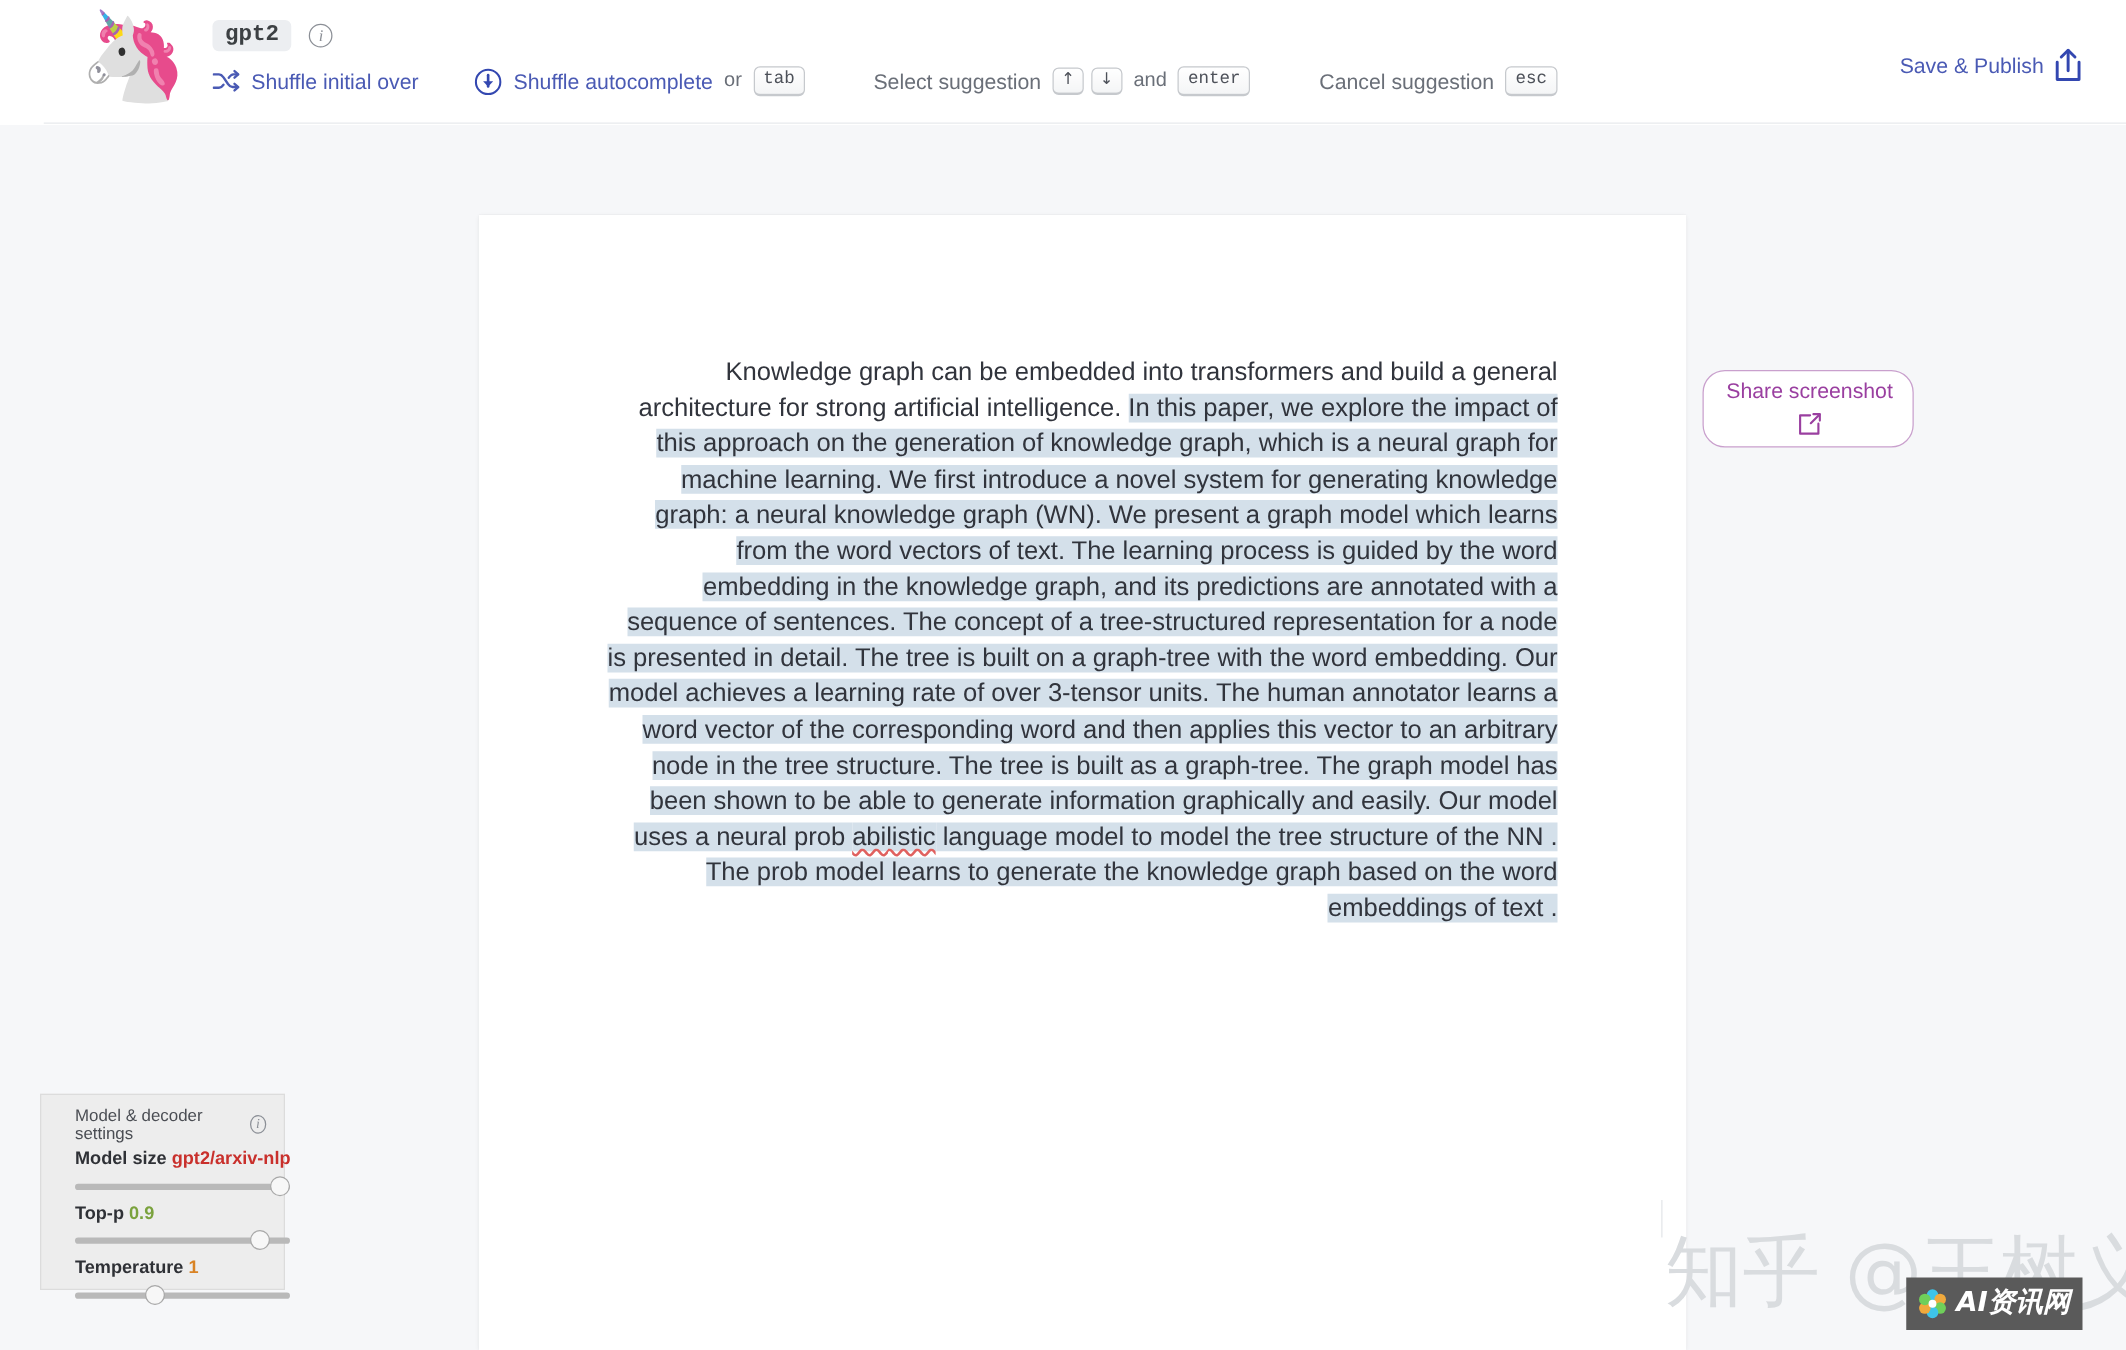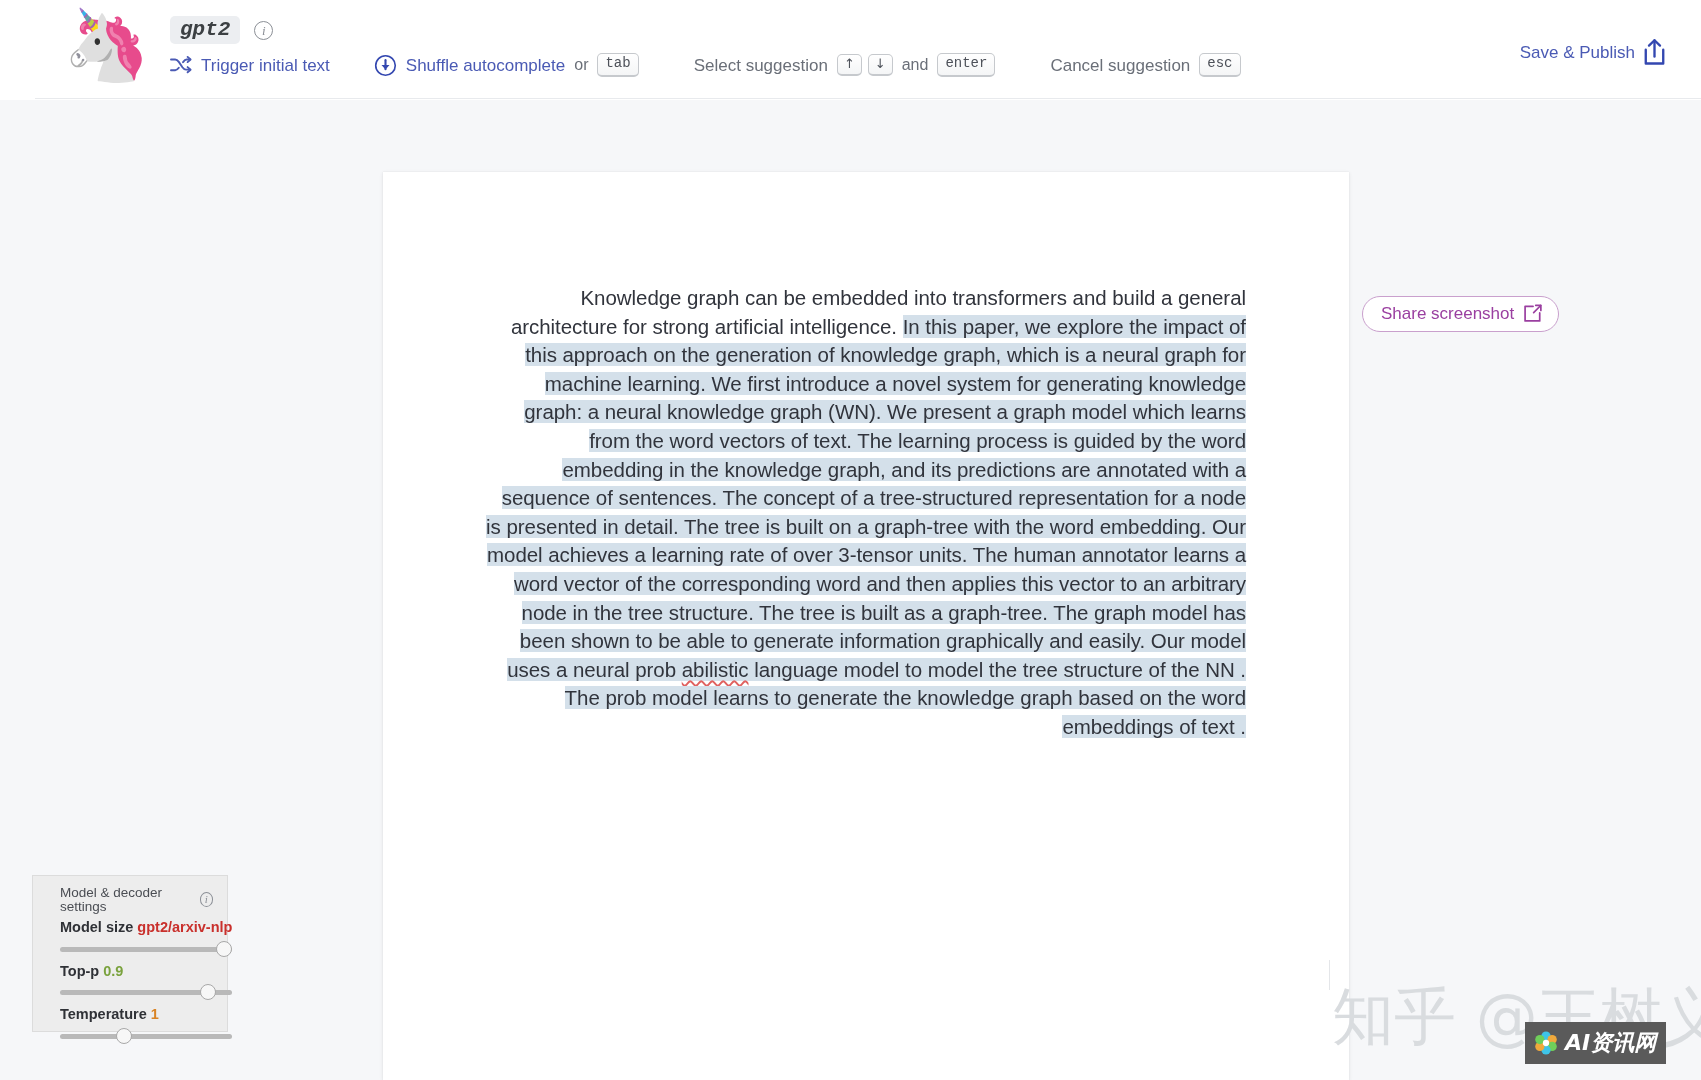--- a/index.html
+++ b/index.html
@@ -52,28 +52,27 @@
   }
   .app-title {
     font-size: 27px;
     font-weight: bold;
     color: #22242a;
     letter-spacing: -0.2px;
     white-space: nowrap;
   }
   .model-badge {
     font-family: "Liberation Mono", monospace;
-    font-size: 21px;
+    font-size: 18px;
     font-weight: bold;
     color: #3c4043;
     background: #eceef1;
     border-radius: 5px;
     padding: 3px 10px 4px 10px;
     line-height: 1;
-    font-style: italic;
   }
   .info-icon {
     width: 19px;
     height: 19px;
     border-radius: 50%;
     border: 1.5px solid #8b8f96;
     color: #8b8f96;
     font-size: 13px;
     font-family: "Liberation Serif", serif;
     font-style: italic;
@@ -187,20 +186,21 @@
     left: 1362px;
     top: 296px;
     display: flex;
     align-items: center;
     gap: 9px;
     border: 1.4px solid #c9a0cd;
     border-radius: 18px;
     padding: 7px 16px 8px 18px;
     background: #ffffff;
     cursor: pointer;
+    flex-direction: column;
   }
   .share-screenshot .ss-label {
     font-size: 17px;
     color: #9a3fa0;
     line-height: 1;
   }
   .ss-icon { width: 19px; height: 19px; display:block; }
 
   
   .settings-panel {
@@ -332,21 +332,21 @@
     <div class="action-item">
       <span>
         <svg class="shuffle-icon" viewBox="0 0 22 20" fill="none" stroke="#4a5ab4" stroke-width="1.9" stroke-linecap="round" stroke-linejoin="round">
           <path d="M1 4.5h4.2c1.7 0 2.6 1 3.6 2.4l3.6 5.3c1 1.4 1.9 2.4 3.6 2.4H20"></path>
           <path d="M1 15.2h4.2c1.7 0 2.6-1 3.6-2.4"></path>
           <path d="M13 7.2c1-1.4 1.9-2.7 3.6-2.7H20"></path>
           <path d="M17.6 1.9L20.6 4.5 17.6 7.1"></path>
           <path d="M17.6 12.1L20.6 14.7 17.6 17.3"></path>
         </svg>
       </span>
-      <span class="action-label">Trigger initial text</span>
+      <span class="action-label">Shuffle initial over</span>
     </div>
 
     <span class="gap-lg"></span>
 
     <div class="action-item">
       <span>
         <svg class="dl-icon" viewBox="0 0 24 24" fill="none" stroke="#3347b0" stroke-width="1.7">
           <circle cx="12" cy="12" r="10.2"></circle>
           <path d="M12 6.4v9.4" stroke-width="2.2" stroke-linecap="round"></path>
           <path d="M7.8 11.4L12 16.1l4.2-4.7z" fill="#3347b0" stroke="none"></path>

